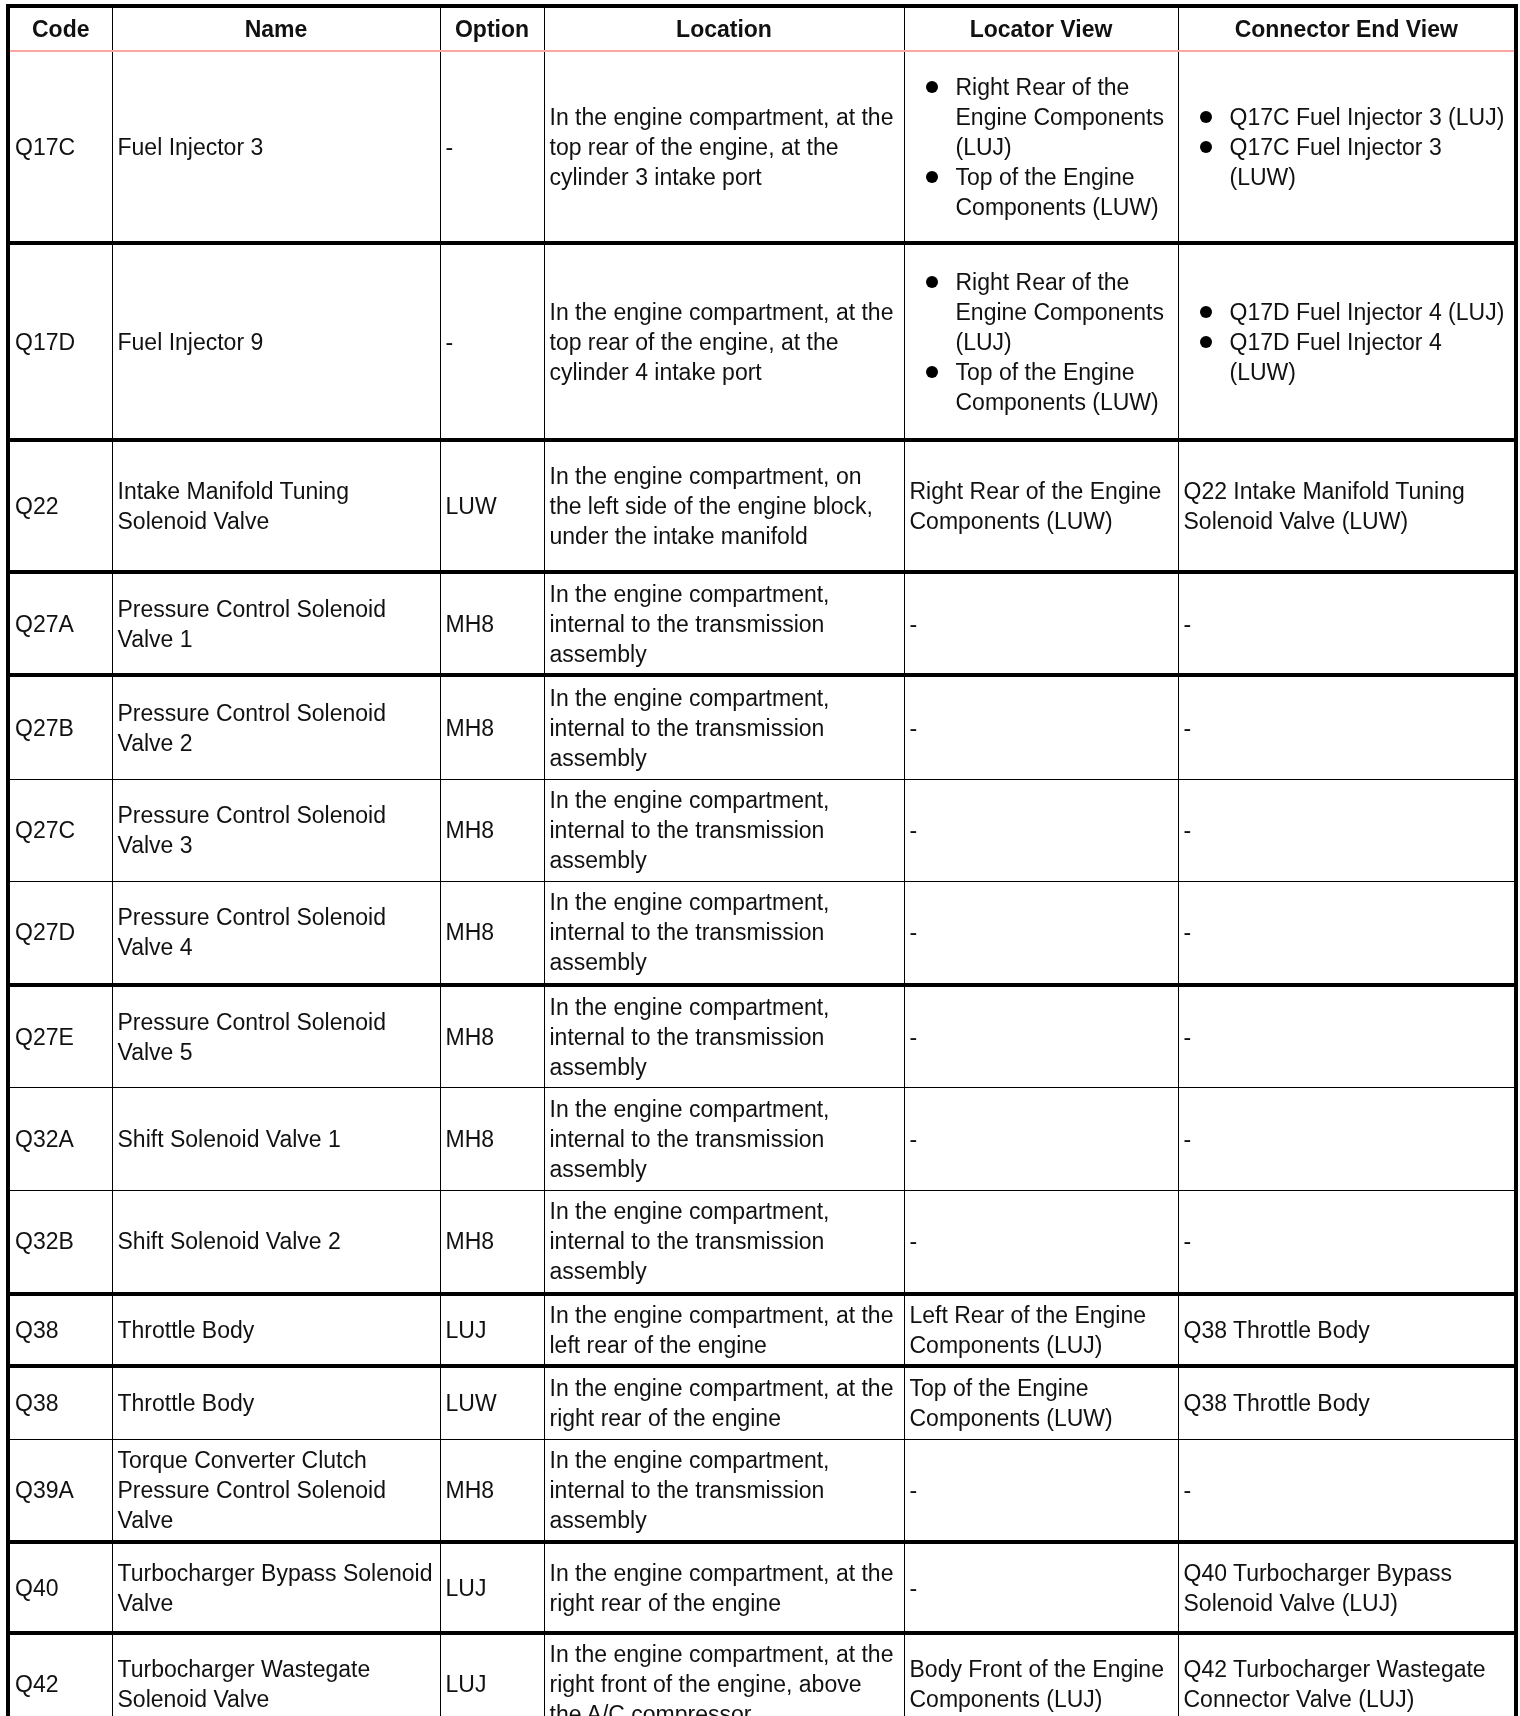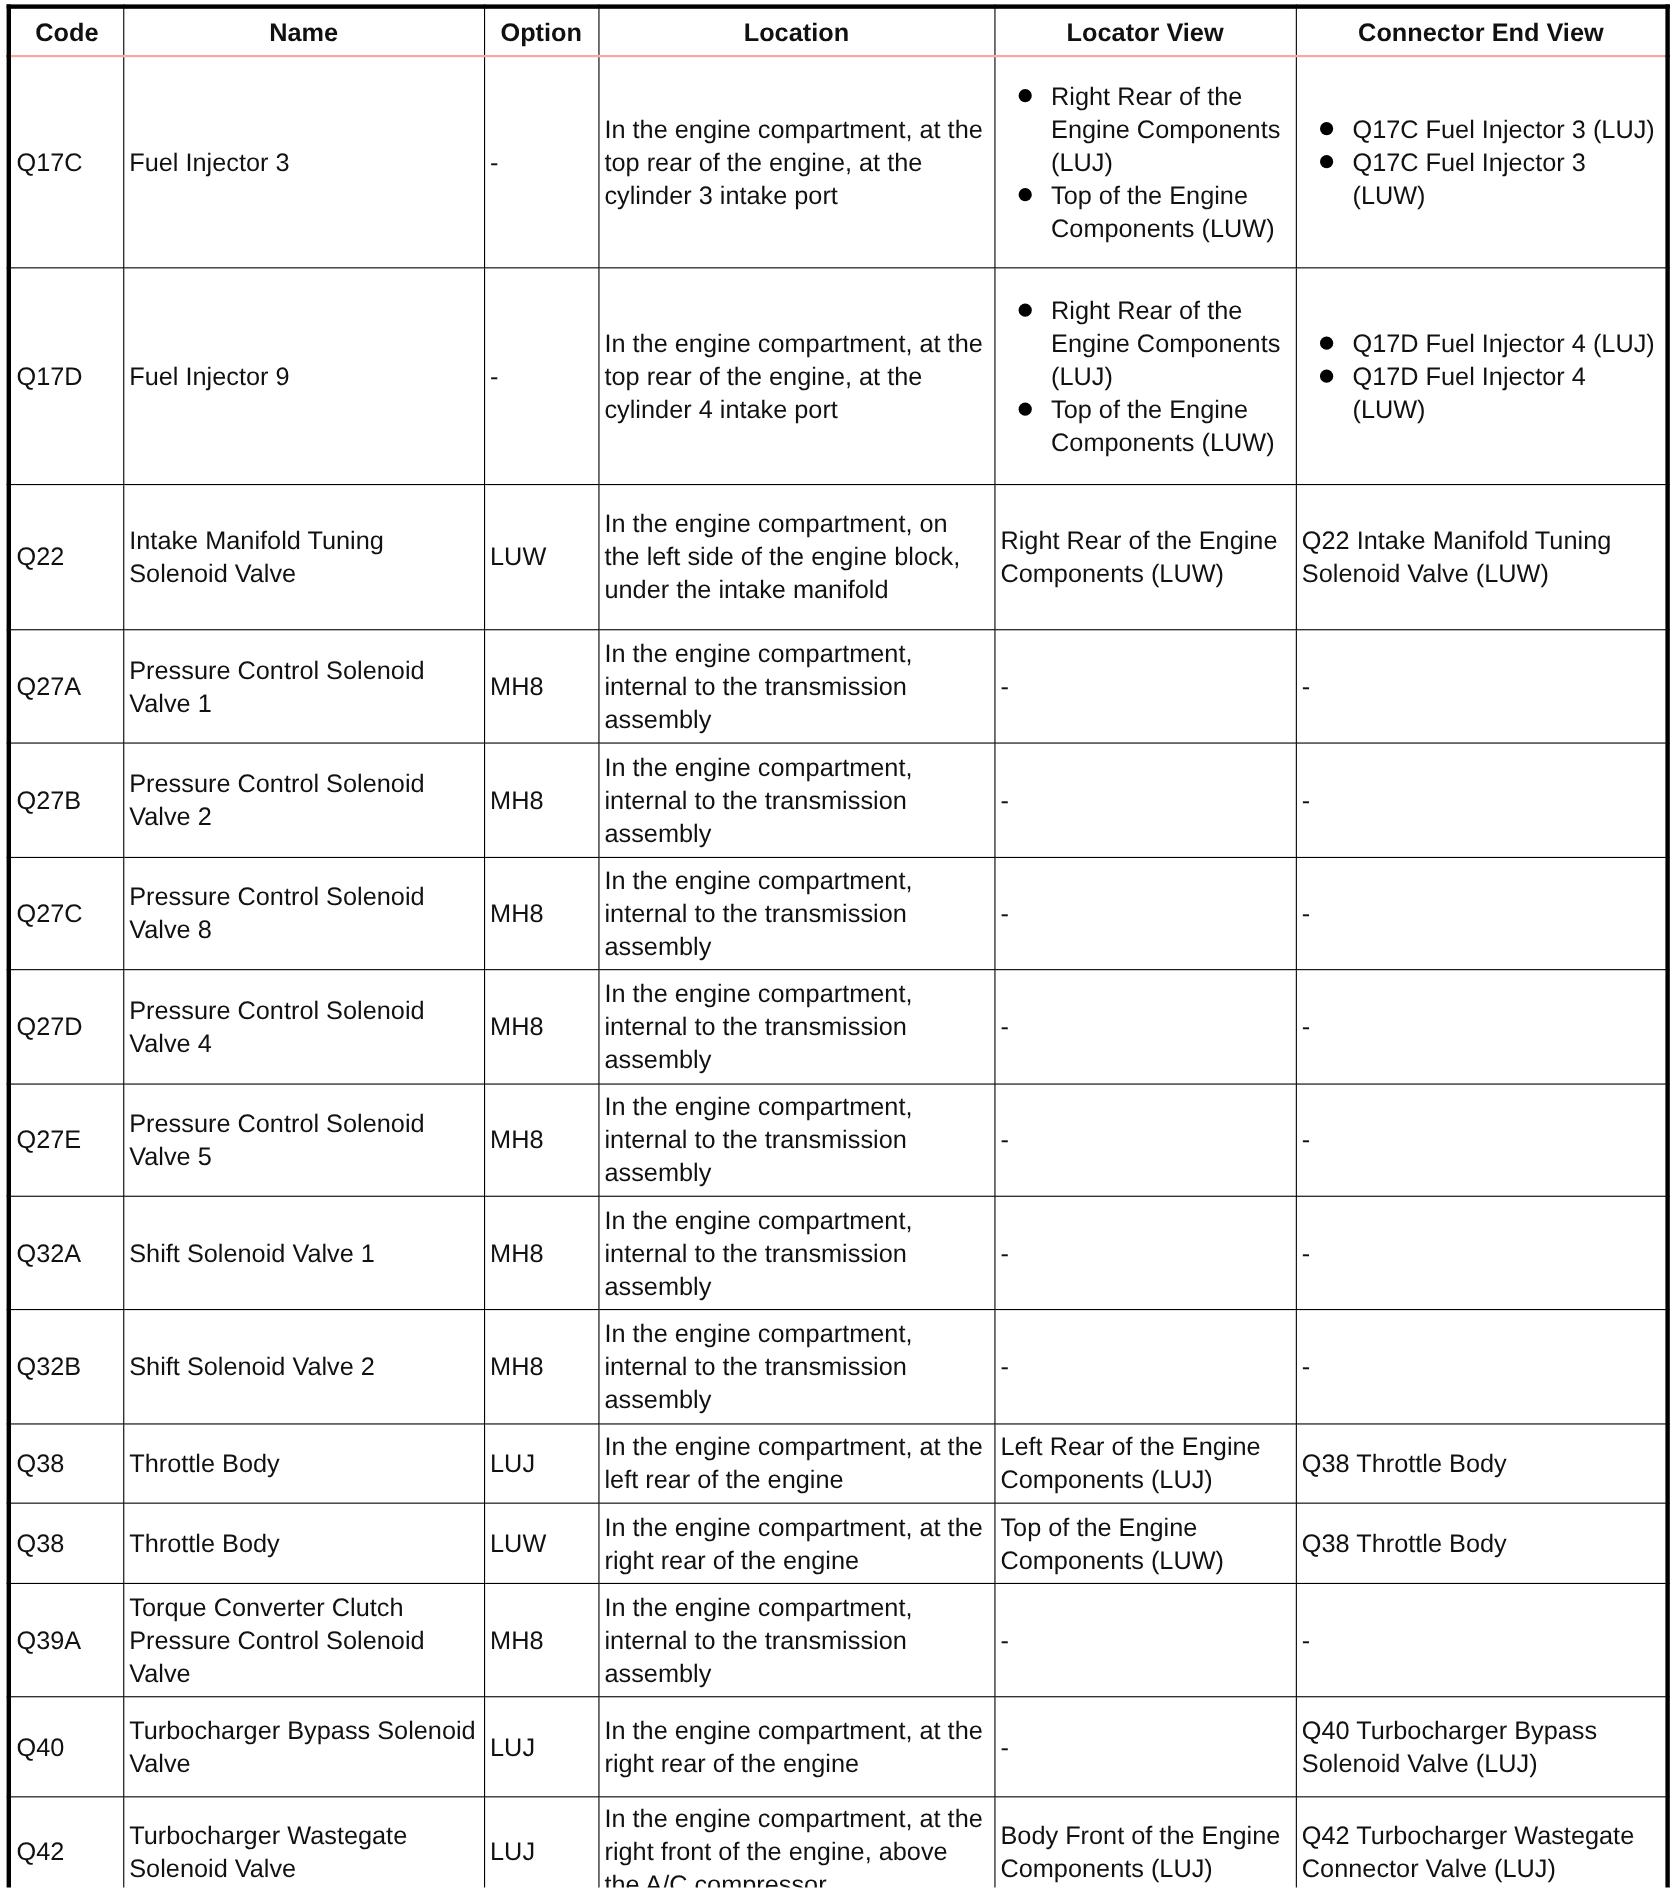--- a/index.html
+++ b/index.html
@@ -27,21 +27,21 @@
     vertical-align: middle;
   }
   th {
     font-weight: bold;
     text-align: center;
     height: 42px;
     border-bottom: 2px solid #fca5a5;
   }
   td.center { text-align: left; }
   td.left { text-align: left; }
-  tr.thick-bottom td { border-bottom: 1px solid #000000; }
+  tr.thick-bottom td { border-bottom: 4px solid #000000; }
   ul.bullets { margin: 0; padding: 0 0 0 46px; list-style: none; }
   ul.bullets li { position: relative; }
   ul.bullets li::before {
     content: ""; position: absolute; left: -30px; top: 9px;
     width: 12px; height: 12px; border-radius: 50%; background: #000;
   }
 </style>
 </head>
 <body>
 
@@ -120,21 +120,21 @@
       <tr style="height: 104px;">
         <td class="center">Q27B</td>
         <td class="left">Pressure Control Solenoid Valve 2</td>
         <td class="center">MH8</td>
         <td class="left">In the engine compartment, internal to the transmission assembly</td>
         <td class="center">-</td>
         <td class="center">-</td>
       </tr>
       <tr style="height: 102px;">
         <td class="center">Q27C</td>
-        <td class="left">Pressure Control Solenoid Valve 8</td>
+        <td class="left">Pressure Control Solenoid Valve 3</td>
         <td class="center">MH8</td>
         <td class="left">In the engine compartment, internal to the transmission assembly</td>
         <td class="center">-</td>
         <td class="center">-</td>
       </tr>
       <tr class="thick-bottom" style="height: 104px;">
         <td class="center">Q27D</td>
         <td class="left">Pressure Control Solenoid Valve 4</td>
         <td class="center">MH8</td>
         <td class="left">In the engine compartment, internal to the transmission assembly</td>

